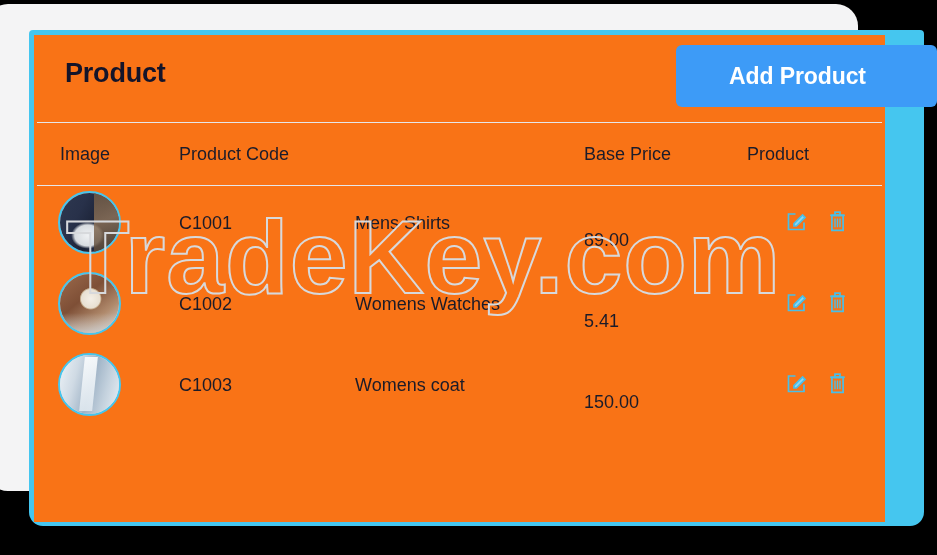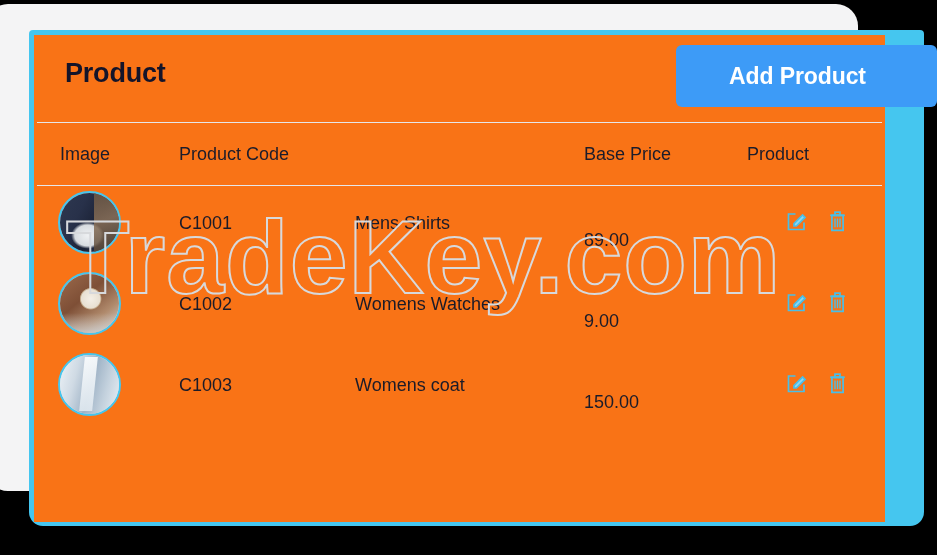--- a/index.html
+++ b/index.html
@@ -311,21 +311,21 @@
             </button>
           </div>
         </div>
 
         <div class="row">
           <div class="avatar">
             <div class="img img-watch"></div>
           </div>
           <div class="cell c-code">C1002</div>
           <div class="cell c-name">Womens Watches</div>
-          <div class="cell c-price">9.00</div>
+          <div class="cell c-price">5.41</div>
           <div class="actions">
             <button class="icon-btn" aria-label="edit">
               <svg width="22" height="23" viewBox="0 0 22 23" fill="none">
                 <path d="M18 12.5V19.5H2.5V4H9.5" stroke="#49bfe8" stroke-width="1.7" fill="none"></path>
                 <path d="M8 13.6L16.6 5.0L19 7.4L10.4 16H8V13.6Z" stroke="#49bfe8" stroke-width="1.7" fill="#8fd8f2"></path>
               </svg>
             </button>
             <button class="icon-btn" aria-label="delete">
               <svg width="19" height="23" viewBox="0 0 19 23" fill="none">
                 <path d="M2.2 5.3H16.8" stroke="#49bfe8" stroke-width="1.7"></path>

